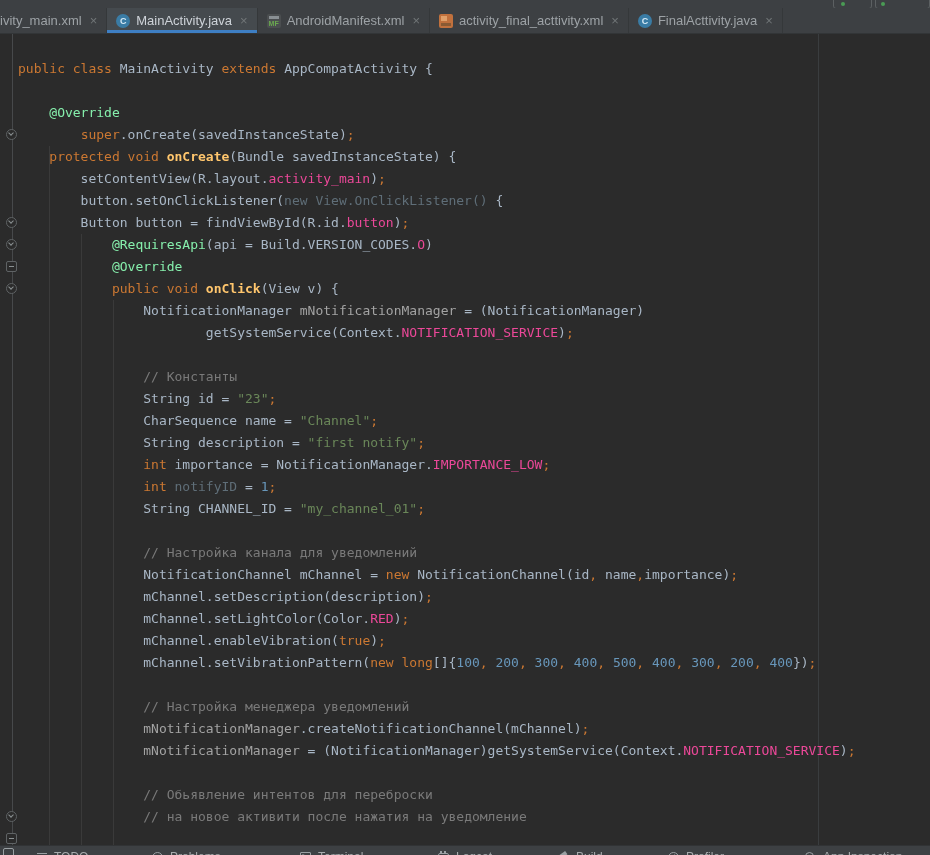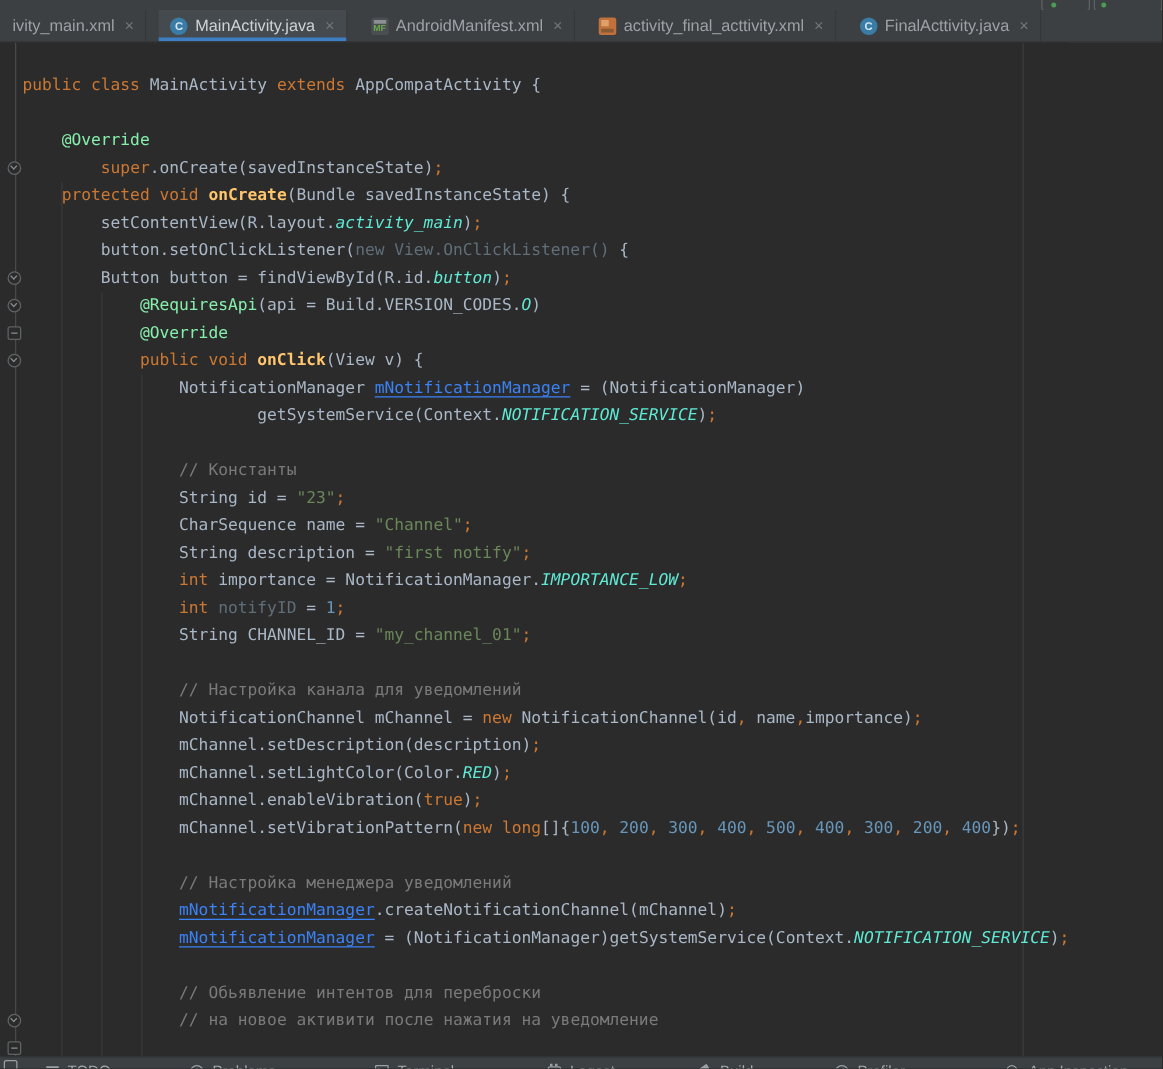--- a/index.html
+++ b/index.html
@@ -8,21 +8,21 @@
 
   
   .top-strip{position:absolute;left:0;top:0;width:930px;height:8px;background:#3d4043;overflow:hidden;}
   .run-box{position:absolute;top:-6px;height:13px;border:1px solid #5c6062;border-radius:3px;background:#3d4043;}
   .run-box .gdot{position:absolute;bottom:2px;width:4px;height:4px;border-radius:50%;background:#4a9b54;}
 
   
   .tabbar{position:absolute;left:0;top:8px;width:930px;height:26px;background:#3d4043;display:flex;
           align-items:stretch;overflow:hidden;border-bottom:1px solid #323537;box-sizing:border-box;}
   .tab{position:relative;display:flex;align-items:center;gap:6px;padding:0 9px;font-size:13px;
-       color:#9da2a6;border-right:1px solid #35383a;white-space:nowrap;cursor:default;margin-left:10px;}
+       color:#9da2a6;border-right:1px solid #35383a;white-space:nowrap;cursor:default;}
   .tab.partial{padding-left:0;}
   .tab.active{background:#454a4e;color:#ced3d9;}
   .tab.active::after{content:"";position:absolute;left:0;right:0;bottom:0;height:3px;background:#3e7fc4;}
   .tclose{color:#717678;font-size:13px;margin-left:2px;}
   .ticon{display:inline-flex;align-items:center;justify-content:center;width:14px;height:14px;flex:0 0 14px;}
   .ticon-class{border-radius:50%;background:#3a7ca5;color:#d6eaf6;font-size:9px;font-weight:bold;}
   .ticon-manifest{position:relative;background:#4b4e50;border-radius:2px;color:#6aa84f;
                   font-size:7px;font-weight:bold;align-items:flex-end;justify-content:center;line-height:8px;}
   .ticon-manifest::before{content:"";position:absolute;left:2px;top:2px;width:10px;height:3px;background:#8a9094;}
   .ticon-layout{position:relative;background:#c1713d;border-radius:2px;}
@@ -45,24 +45,24 @@
   .code-lines{position:absolute;left:18px;top:24px;right:0;
               font-family:"DejaVu Sans Mono",monospace;font-size:13px;line-height:22px;}
   .code-line{height:22px;white-space:pre;}
   .tk-t{color:#a9b7c6;}
   .tk-kw{color:#cc7832;}
   .tk-mth{color:#ffc66d;font-weight:bold;}
   .tk-ann{color:#86efac;}
   .tk-str{color:#6a8759;}
   .tk-num{color:#6897bb;}
   .tk-cmt{color:#7a7a7a;}
-  .tk-const{color:#5eead4;font-style:italic;}
+  .tk-const{color:#ec4899;}
   .tk-p{color:#cc7832;}
   .tk-dim{color:#5f6e78;}
-  .tk-uf{color:#3b82f6;text-decoration:underline;text-underline-offset:3px;}
+  .tk-uf{color:#a3a3a3;text-underline-offset:3px;}
 
   
   .statusbar{position:absolute;left:0;bottom:0;width:930px;height:10px;background:#3d4043;
              border-top:1px solid #313335;box-sizing:border-box;overflow:hidden;}
   .sb-corner{position:absolute;left:3px;top:2px;width:9px;height:9px;border:1px solid #9aa0a3;border-radius:2px;}
   .sb-item{position:absolute;top:1px;display:flex;align-items:center;height:20px;
            font-size:12px;color:#a7abad;white-space:nowrap;}
   .sbi{display:inline-block;width:12px;height:12px;position:relative;margin-right:6px;flex:0 0 12px;}
   .sbi-todo::before{content:"";position:absolute;left:1px;top:2px;width:10px;height:10px;
       background:repeating-linear-gradient(#9aa0a3 0 1px,transparent 1px 4px);}

